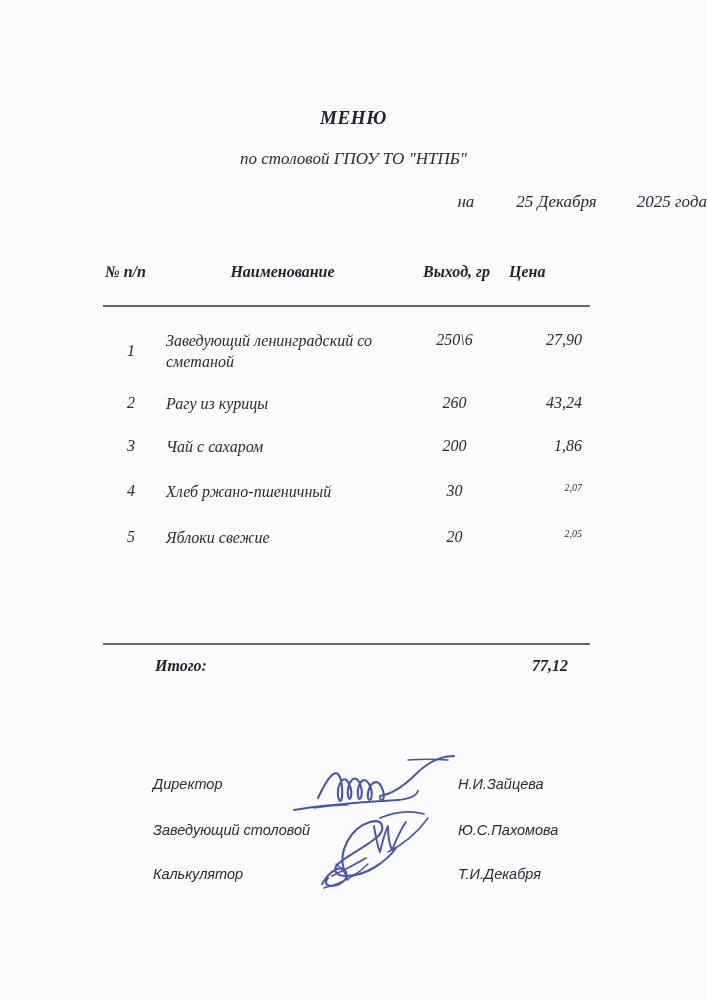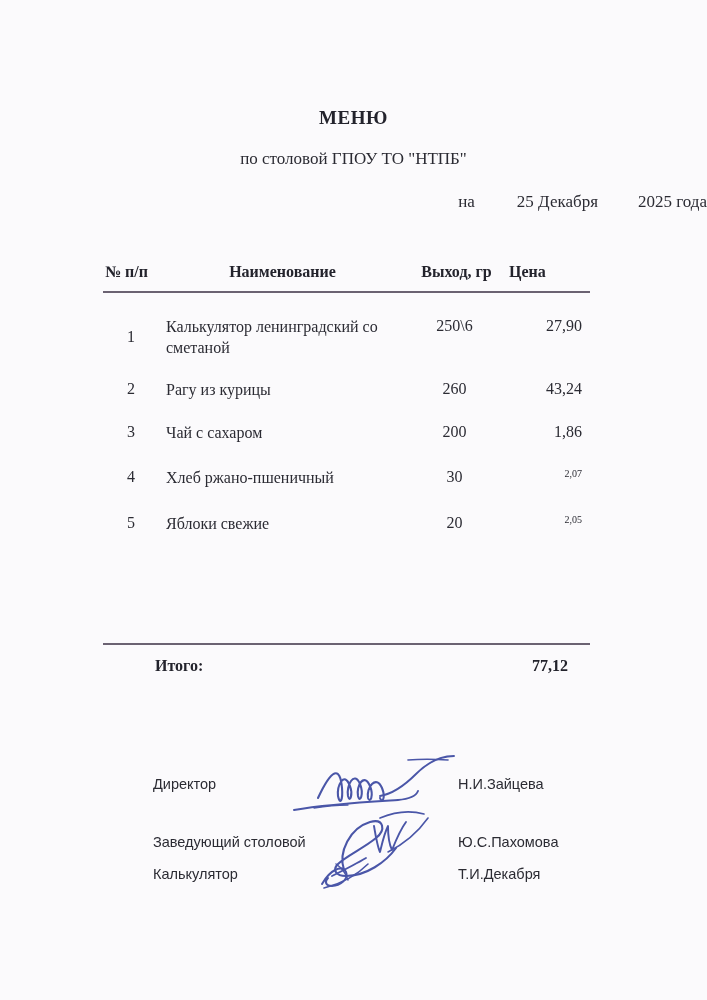--- a/index.html
+++ b/index.html
@@ -16,20 +16,21 @@
     position: relative;
     overflow: hidden;
     -webkit-font-smoothing: antialiased;
   }
 
   .page {
     position: absolute;
     inset: 0;
     width: 632px;
     height: 1000px;
+    font-style: italic;
   }
 
   
   .doc-title {
     position: absolute;
     top: 107px;
     left: 0;
     width: 707px;
     text-align: center;
     font-size: 19px;
@@ -69,21 +70,21 @@
   .rule {
     height: 0;
     border-top: 2px solid #6b6272;
     width: 487px;
   }
   .thead {
     display: flex;
     align-items: baseline;
     font-weight: bold;
     font-size: 16px;
-    padding-bottom: 9px;
+    padding-bottom: 23px;
     color: #23232c;
   }
   .tbody { padding-top: 4px; }
   .trow {
     display: flex;
     align-items: flex-start;
     font-size: 16px;
     color: #2b2b33;
   }
   .trow.r1 { margin-top: 20px; }
@@ -165,21 +166,21 @@
   .sig-row {
     position: absolute;
     left: 0;
     width: 707px;
     height: 24px;
     font-family: "Liberation Sans", "DejaVu Sans", sans-serif;
     font-size: 14.5px;
     color: #2b2b33;
   }
   .sig-row.s0 { top: 6px; }
-  .sig-row.s1 { top: 52px; margin-top: 12px; }
+  .sig-row.s1 { top: 52px; }
   .sig-row.s2 { top: 96px; }
   .sig-role {
     position: absolute;
     left: 153px;
     top: 0;
     white-space: nowrap;
   }
   .sig-person {
     position: absolute;
     left: 458px;
@@ -215,21 +216,21 @@
       <div class="c-out">Выход, гр</div>
       <div class="c-price">Цена</div>
     </div>
 
     <div class="rule"></div>
 
     <div class="tbody">
 
       <div class="trow r1">
         <div class="c-num">1</div>
-        <div class="c-name">Калькулятор ленинградский со сметаной</div>
+        <div class="c-name">Заведующий ленинградский со сметаной</div>
         <div class="c-out">250\6</div>
         <div class="c-price">27,90</div>
       </div>
 
       <div class="trow r2">
         <div class="c-num">2</div>
         <div class="c-name">Рагу из курицы</div>
         <div class="c-out">260</div>
         <div class="c-price">43,24</div>
       </div>

